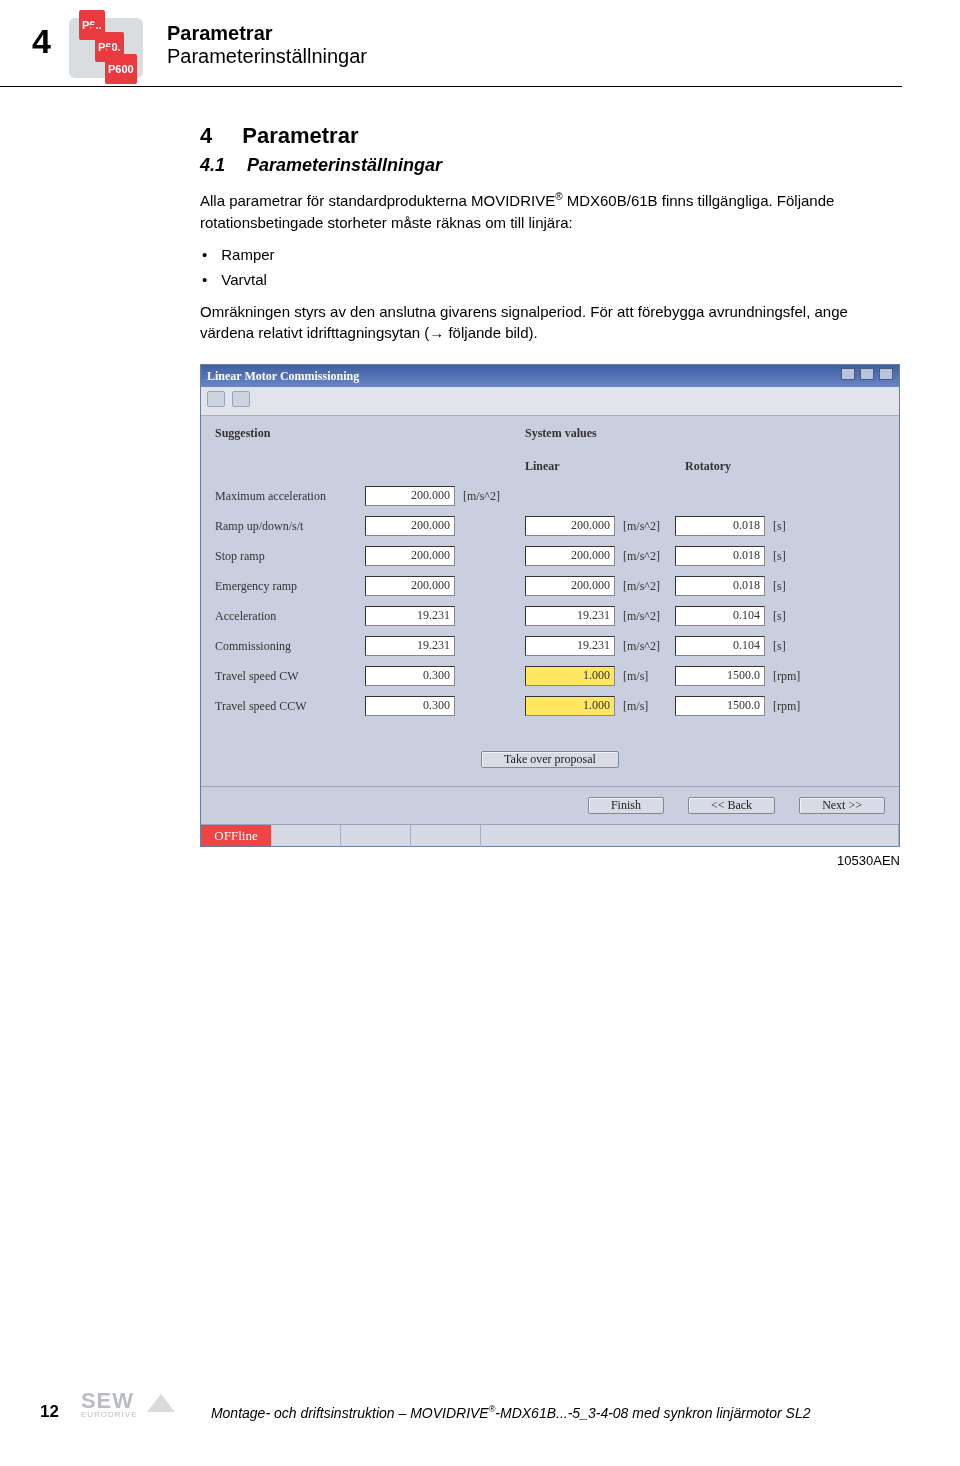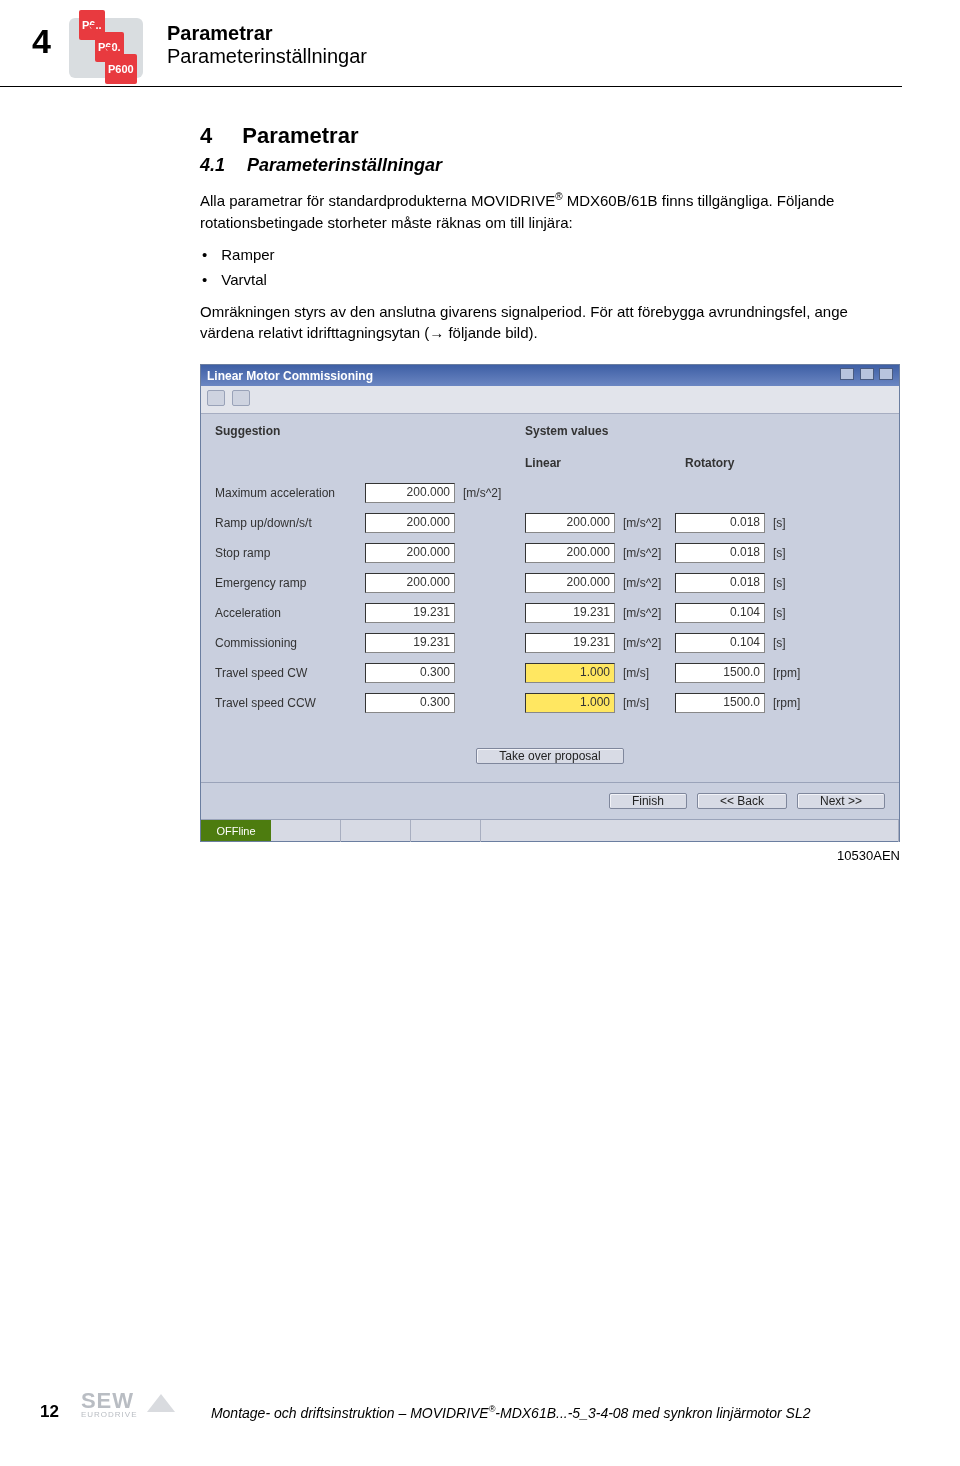--- a/index.html
+++ b/index.html
@@ -59,21 +59,21 @@
   ul.bullets { list-style: none; margin: 4px 0 8px 0; }
   ul.bullets li::before { content:"•"; margin: 0 14px 0 2px; }
   ul.bullets li { font-size:15px; line-height:1.7; }
 
   
   .win {
     margin-top: 20px;
     width: 700px;
     border: 1px solid #6b7ea0;
     background:#c0c7d6;
-    font-family: Liberation Sans, sans-serif;
+    font-family: Liberation Serif, serif;
     font-size: 12px;
     color:#333;
   }
   .titlebar {
     background: linear-gradient(#3e5fa5,#6b86c2);
     color:#fff;
     font-size:12px;
     font-weight:bold;
     padding:3px 6px;
     display:flex;
@@ -119,31 +119,31 @@
     font-size:12px;
     color:#222;
     border-radius:2px;
     box-shadow: inset 1px 1px 0 #f2f3f8;
   }
   .footerbar {
     border-top:1px solid #9aa3b9;
     display:flex;
     justify-content:flex-end;
     padding:10px 14px;
-    gap:10px;
+    gap:24px;
     background:#c9cfde;
   }
   .statusbar {
     background:#d7dae4;
     border-top:1px solid #9aa3b9;
     display:flex;
     height:22px;
   }
   .status-cell { border-right:1px solid #a8aec0; width:70px; height:22px;}
-  .status-off { background:#4d7c0f; color:#fff; font-size:11px; text-align:center; line-height:22px; width:70px; }
+  .status-off { background:#ef4444; color:#fff; font-size:13px; text-align:center; line-height:22px; width:70px; }
 
   .img-id { text-align:right; font-size:13px; margin-top:6px; padding-right: 0; width:700px; }
 
   .page-footer {
     position:absolute;
     bottom: 34px;
     left: 0;
     right: 0;
     display:flex;
     align-items: center;

